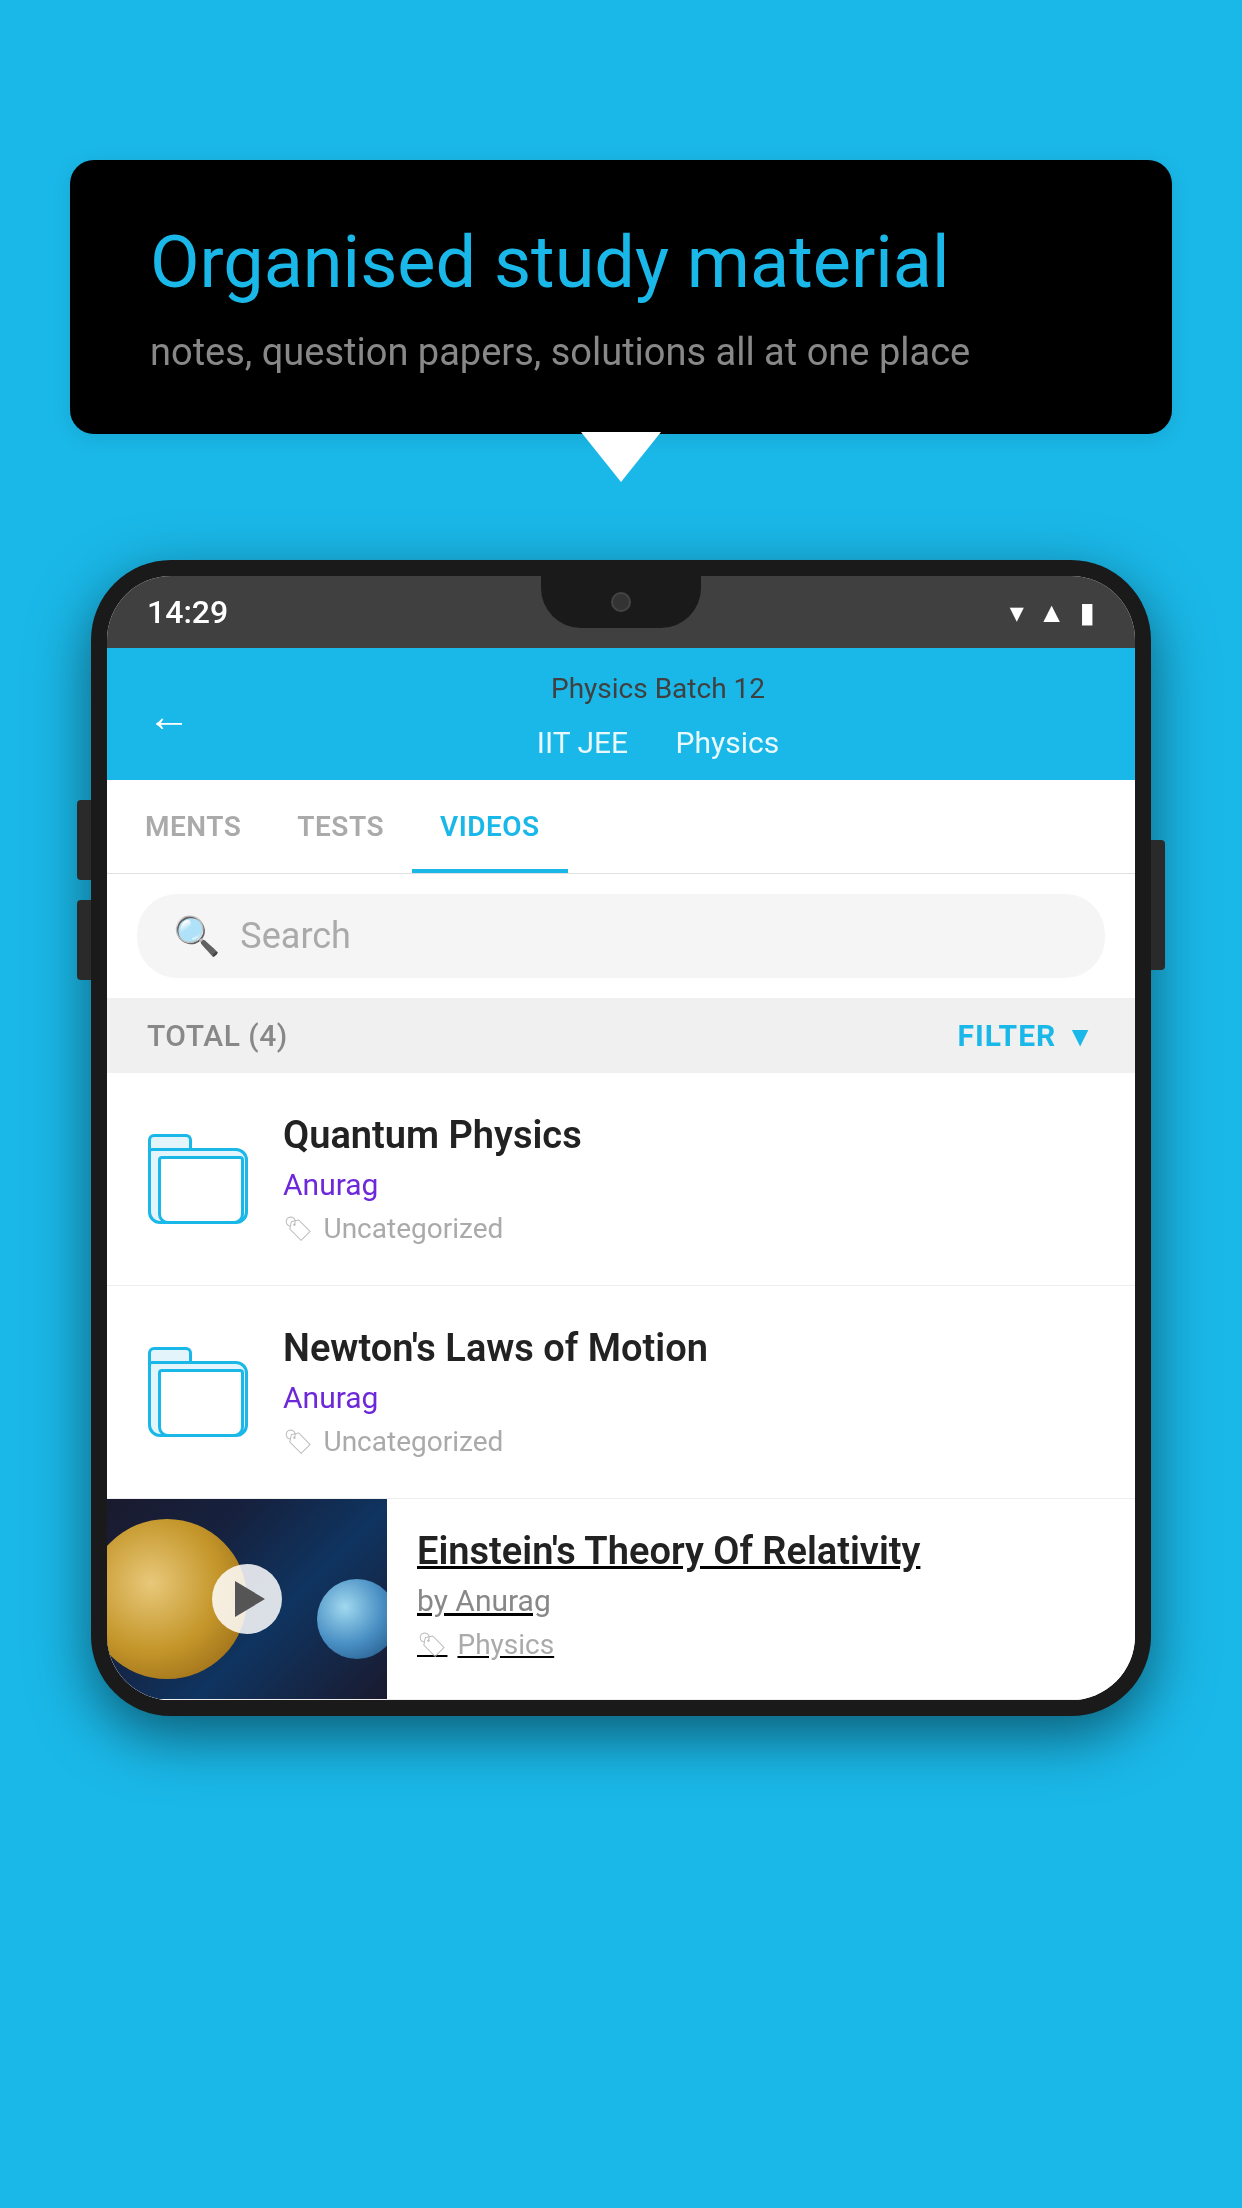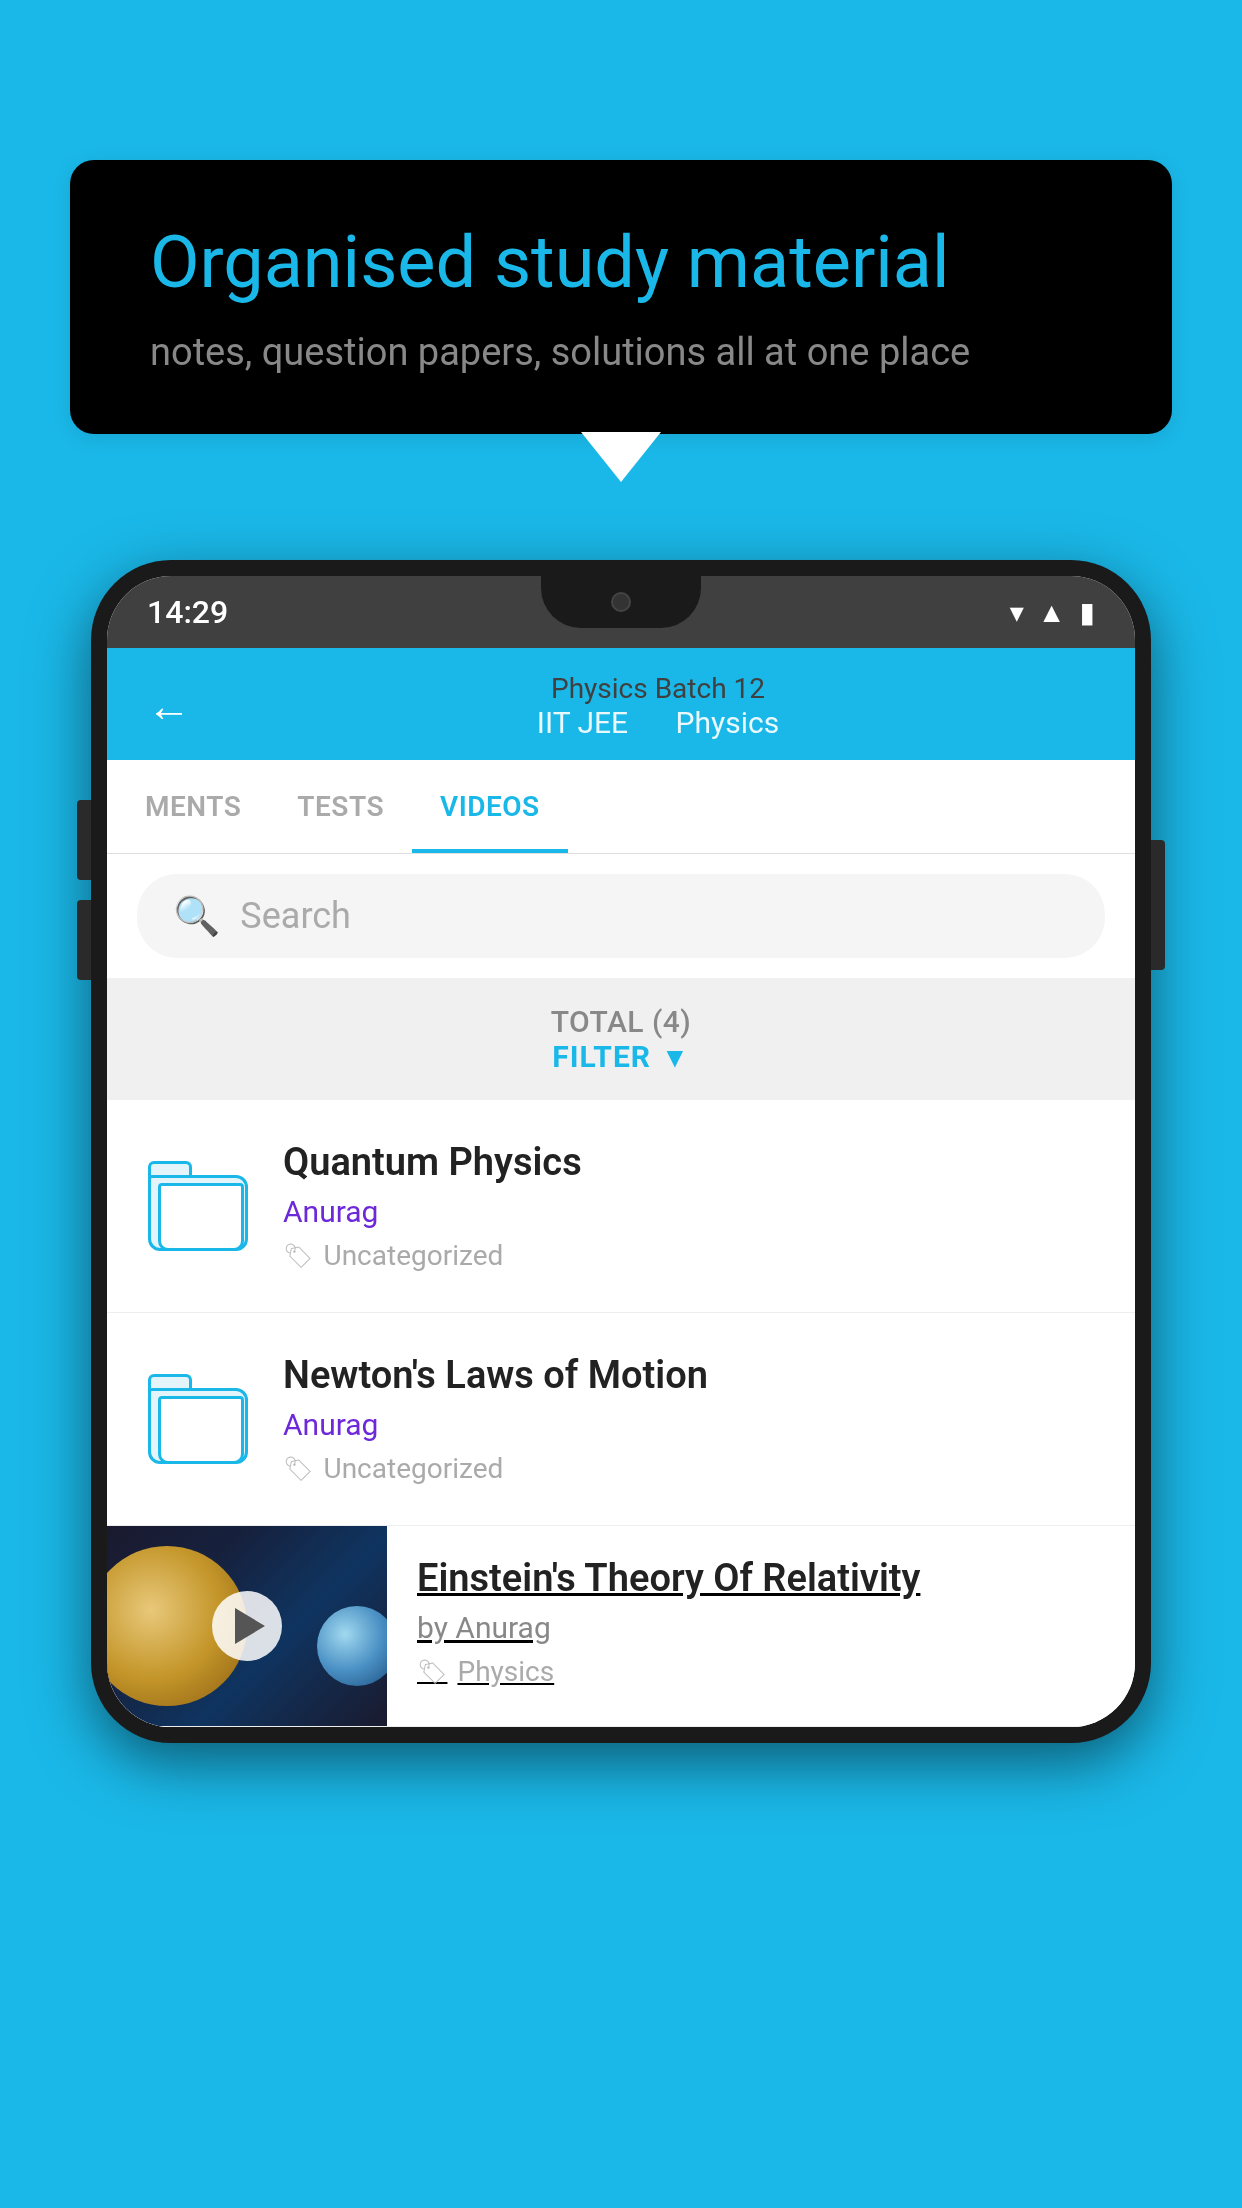--- a/index.html
+++ b/index.html
@@ -140,20 +140,21 @@
     }
     .header-title {
       color: #404040;
       font-size: 28px;
       font-weight: 400;
     }
     .header-subtitle {
       color: rgba(255,255,255,0.9);
       font-size: 30px;
       font-weight: 400;
+      margin-top: 20px;
     }
     .header-subtitle span {
       margin: 0 10px;
     }
 
     
     .tabs-bar {
       background: white;
       display: flex;
       border-bottom: 1px solid #e0e0e0;
@@ -201,25 +202,24 @@
       font-size: 38px;
     }
     .search-placeholder {
       color: #aaa;
       font-size: 36px;
     }
 
     
     .filter-bar {
       background: #f0f0f0;
-      padding: 26px 40px;
+      padding: 20px 40px;
       display: flex;
       justify-content: space-between;
       align-items: center;
-      flex-direction: column;
     }
     .total-count {
       color: #888;
       font-size: 30px;
       font-weight: 500;
       letter-spacing: 0.5px;
     }
     .filter-btn {
       color: #1ab8e8;
       font-size: 30px;

